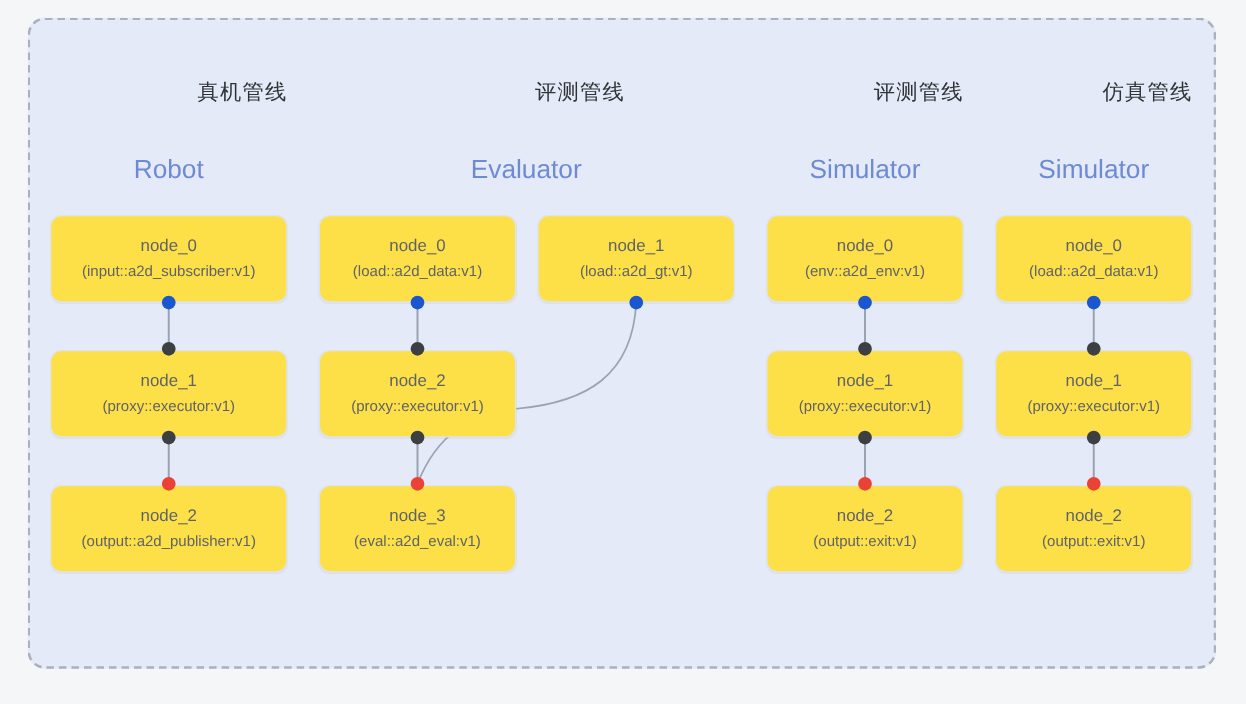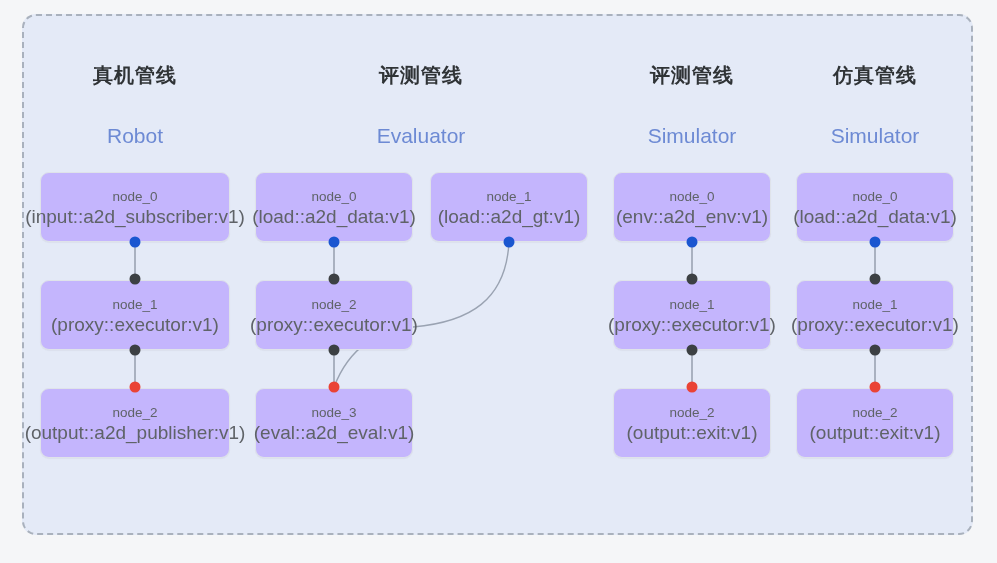--- a/index.html
+++ b/index.html
@@ -39,58 +39,58 @@
     z-index: 1;
   }
 
   
   .column {
     position: absolute;
     z-index: 2;
   }
   .col-title-cn {
     position: absolute;
-    text-align: center;
-    font-size: 20px;
-    font-weight: bold;
+    text-align: right;
+    font-size: 17px;
+    font-weight: normal;
     color: #2f3336;
     letter-spacing: 1px;
     white-space: nowrap;
   }
   .col-title-en {
     position: absolute;
     text-align: center;
     font-size: 21px;
     font-weight: normal;
     color: #6d8ad4;
     white-space: nowrap;
   }
 
   
   .node-box {
     position: absolute;
     box-sizing: border-box;
-    background: #c4b5fd;
+    background: #fde047;
     border: 1px solid #dfe3ea;
     border-radius: 9px;
     display: flex;
     flex-direction: column;
     align-items: center;
     justify-content: center;
     z-index: 2;
     box-shadow: 0 1px 1px rgba(60,64,67,0.05);
   }
   .node-title {
     font-size: 13.5px;
     color: #5f6368;
     line-height: 20px;
     white-space: nowrap;
   }
   .node-sub {
-    font-size: 19px;
+    font-size: 12px;
     color: #5f6368;
     line-height: 20px;
     white-space: nowrap;
   }
 
   
   .port {
     position: absolute;
     width: 11px;
     height: 11px;

